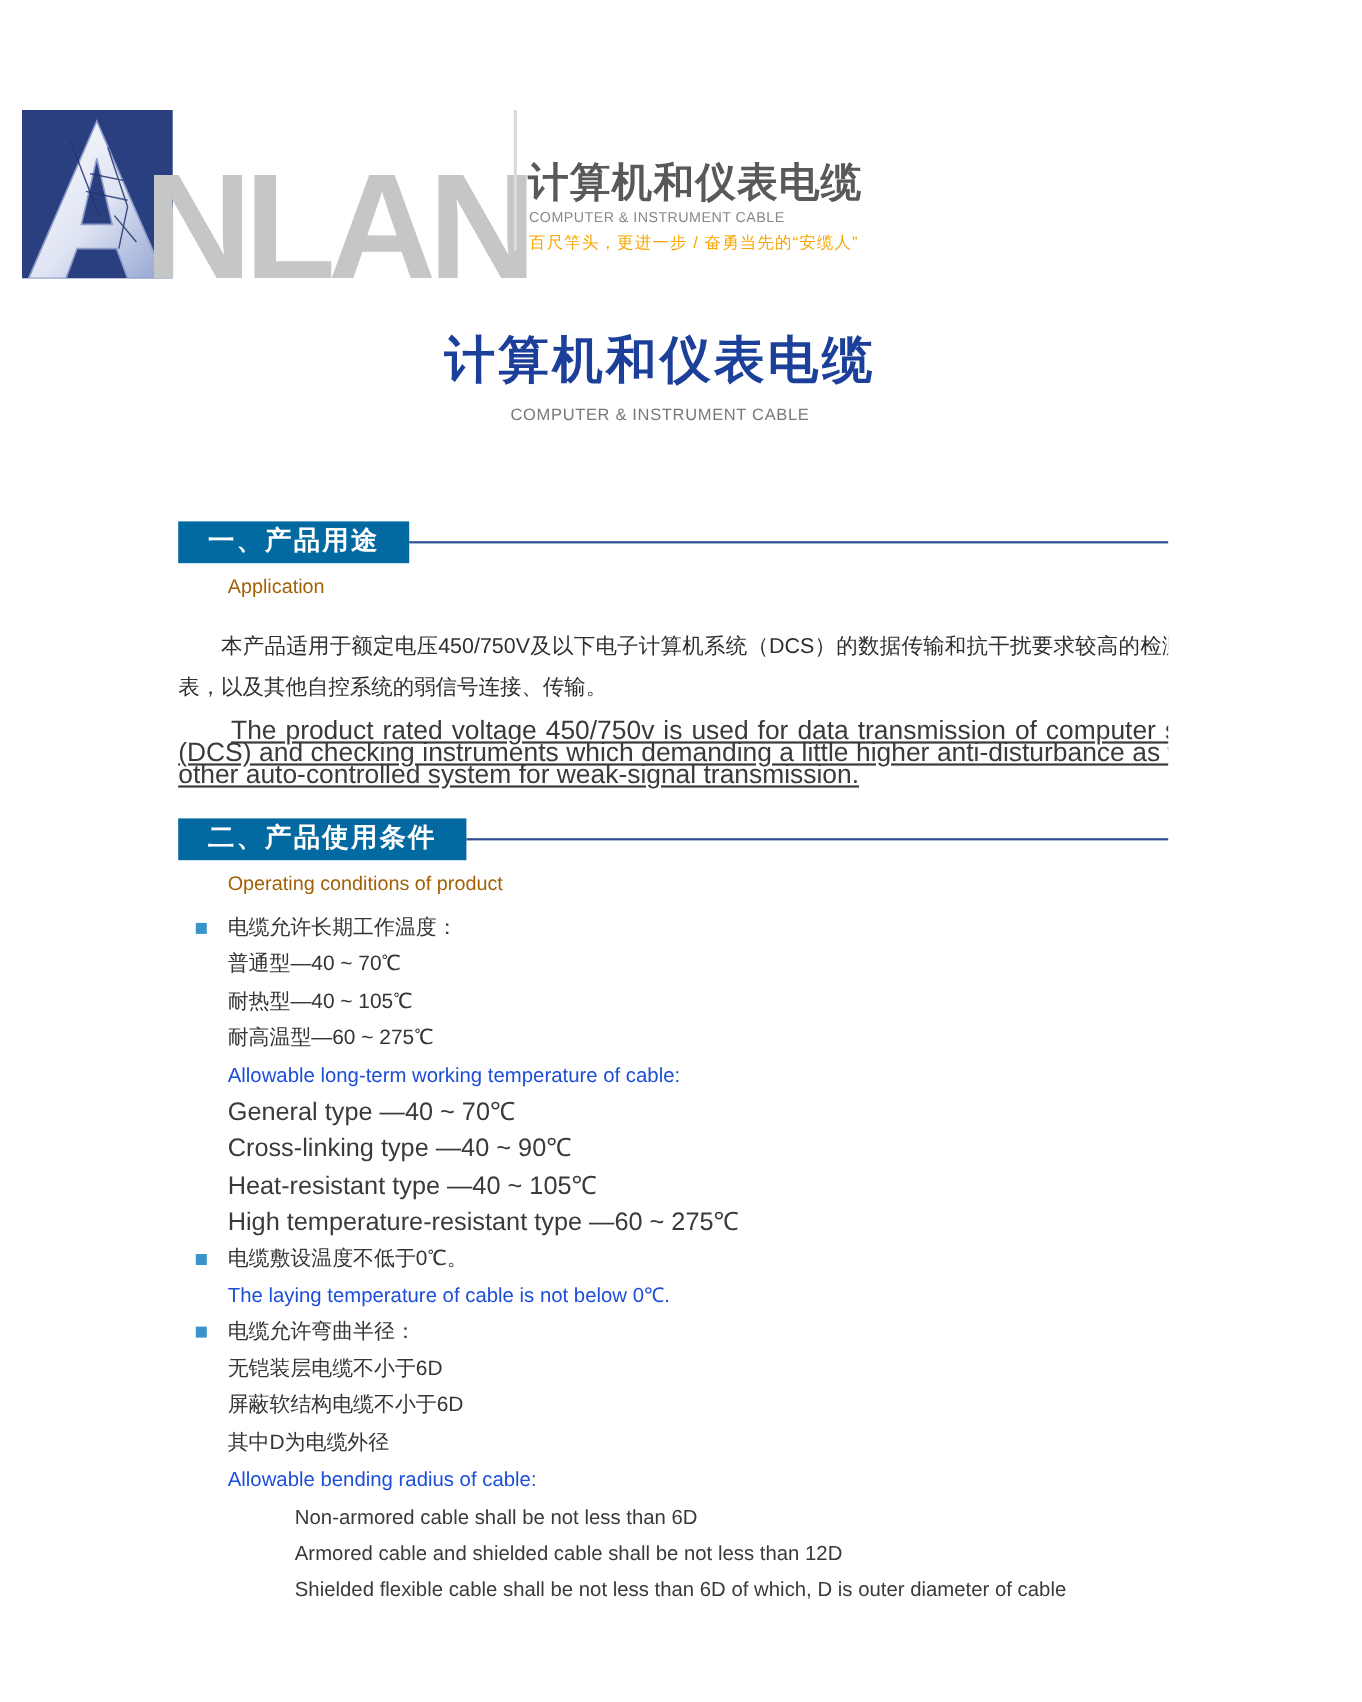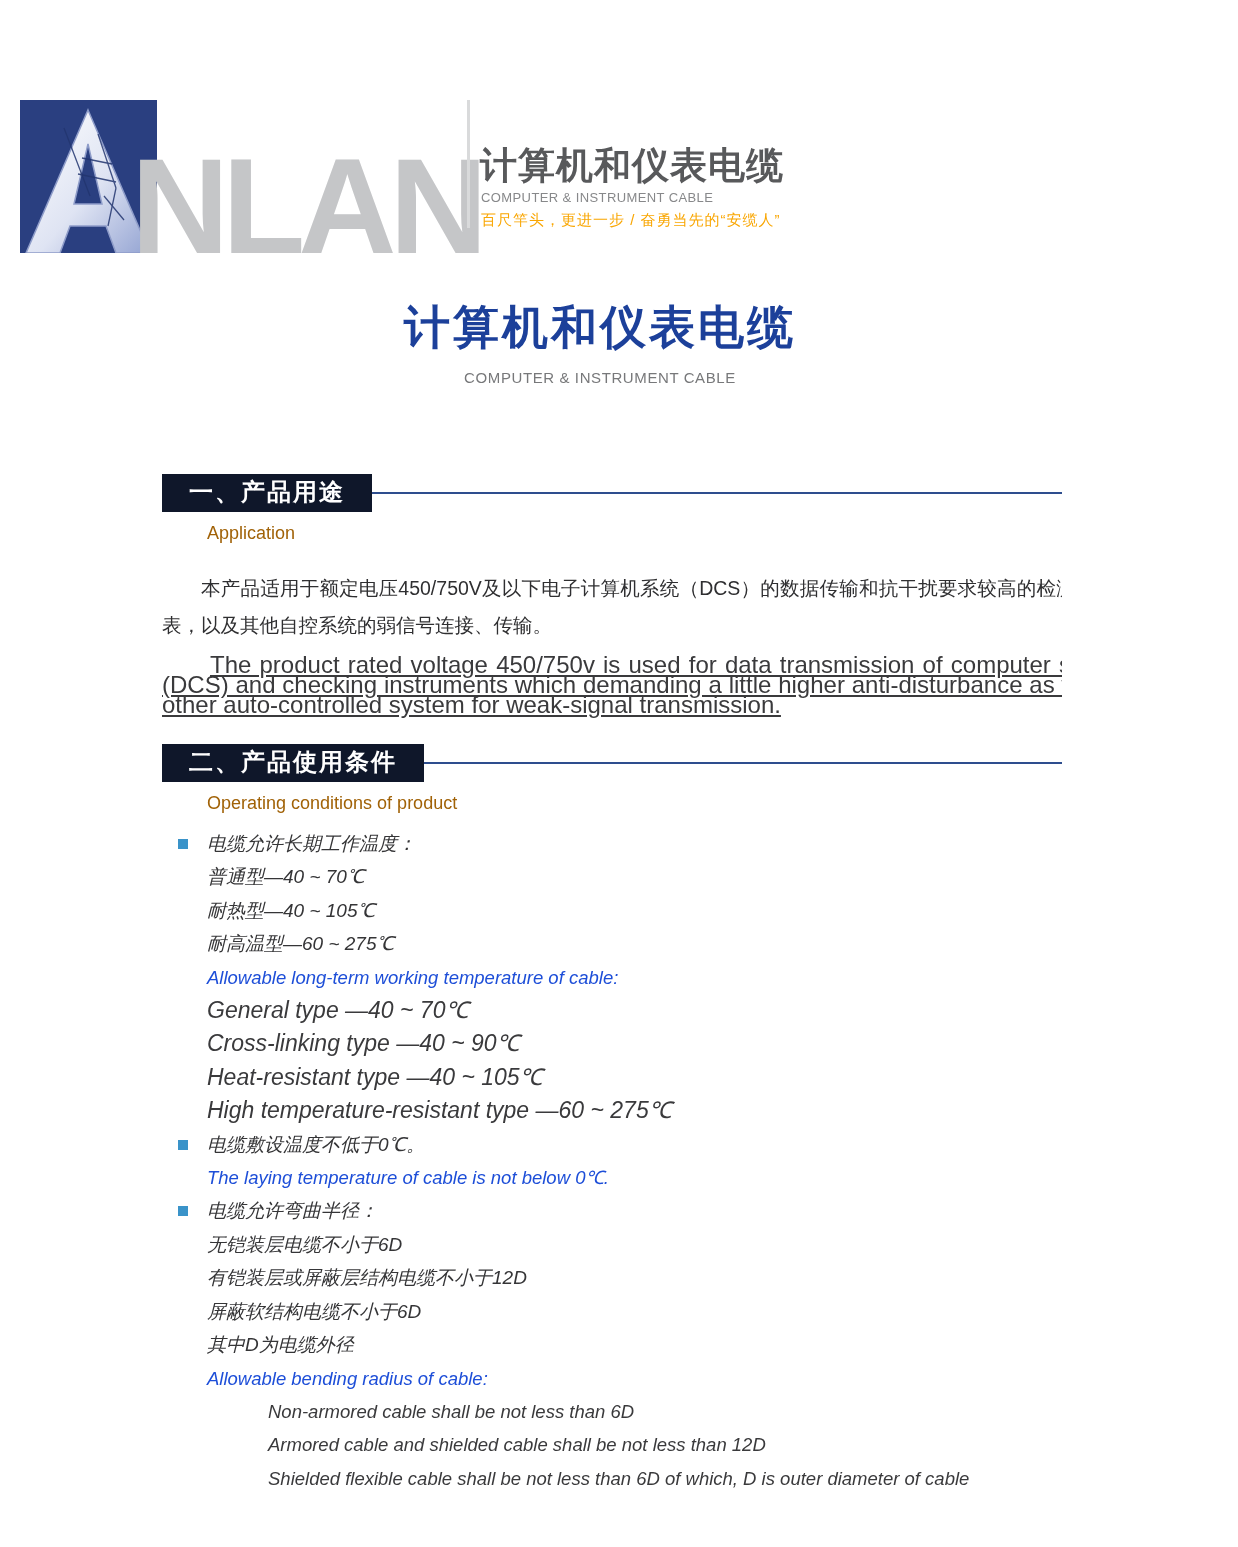--- a/index.html
+++ b/index.html
@@ -39,41 +39,41 @@
   .main-title .cn { font-size:46px; font-weight:bold; color:#1c409a; letter-spacing:3px; }
   .main-title .en { margin-top:10px; font-size:15px; color:#77787a; letter-spacing:0.6px; }
 
   
   .section { position:absolute; left:162px; width:973px; }
   #section1 { top:474px; }
   #section2 { top:744px; }
 
   .sec-head { display:flex; align-items:center; }
   .sec-head-bar {
-    background:#0f172a; color:#ffffff;
+    background:#0369a1; color:#ffffff;
     font-size:24px; font-weight:bold; letter-spacing:2px;
     padding:6px 27px 8px 27px; line-height:24px;
     white-space:nowrap;
   }
   .sec-head-line { flex:1; height:2px; background:#2e4e8e; }
 
   .sub-en { margin:9px 0 0 45px; font-size:18px; line-height:24px; color:#a16207; }
 
   .para-cn {
     margin-top:25px; font-size:19.5px; line-height:37px;
     text-align:justify; text-indent:2em; color:#2f2f31;
   }
   .para-en {
     margin-top:11px; font-size:24px; line-height:20px;
     text-align:justify; text-indent:2em; color:#3a3a3c;text-decoration:underline;
   }
 
   
   .cond-list { margin-top:12px; }
-  .li { position:relative; margin-left:45px; line-height:33.4px; font-size:19px; color:#353537;font-style:italic; }
+  .li { position:relative; margin-left:45px; line-height:33.4px; font-size:19px; color:#353537; }
   .li .sq { position:absolute; left:-29px; top:12px; width:10px; height:10px; background:#3a93c9; }
   .li.indent1 { font-size:23px; color:#3a3a3c; }
   .li.indent2 { margin-left:106px; font-size:18.5px; color:#3a3a3c; }
   .li.en { font-size:18.5px; color:#1d4ed8; }
 </style>
 </head>
 <body>
 
 <div class="page">
 
@@ -144,21 +144,20 @@
       <div class="li plain"><span>耐高温型—60 ~ 275℃</span></div>
       <div class="li en"><span>Allowable long-term working temperature of cable:</span></div>
       <div class="li indent1"><span>General type —40 ~ 70℃</span></div>
       <div class="li indent1"><span>Cross-linking type —40 ~ 90℃</span></div>
       <div class="li indent1"><span>Heat-resistant type —40 ~ 105℃</span></div>
       <div class="li indent1"><span>High temperature-resistant type —60 ~ 275℃</span></div>
       <div class="li bullet"><span class="sq"></span><span>电缆敷设温度不低于0℃。</span></div>
       <div class="li en"><span>The laying temperature of cable is not below 0℃.</span></div>
       <div class="li bullet"><span class="sq"></span><span>电缆允许弯曲半径：</span></div>
       <div class="li plain"><span>无铠装层电缆不小于6D</span></div>
-      <div class="li plain"><span>有铠装层或屏蔽层结构电缆不小于12D</span></div>
       <div class="li plain"><span>屏蔽软结构电缆不小于6D</span></div>
       <div class="li plain"><span>其中D为电缆外径</span></div>
       <div class="li en"><span>Allowable bending radius of cable:</span></div>
       <div class="li indent2"><span>Non-armored cable shall be not less than 6D</span></div>
       <div class="li indent2"><span>Armored cable and shielded cable shall be not less than 12D</span></div>
       <div class="li indent2"><span>Shielded flexible cable shall be not less than 6D of which, D is outer diameter of cable</span></div>
     </div>
   </div>
 
 </div>

